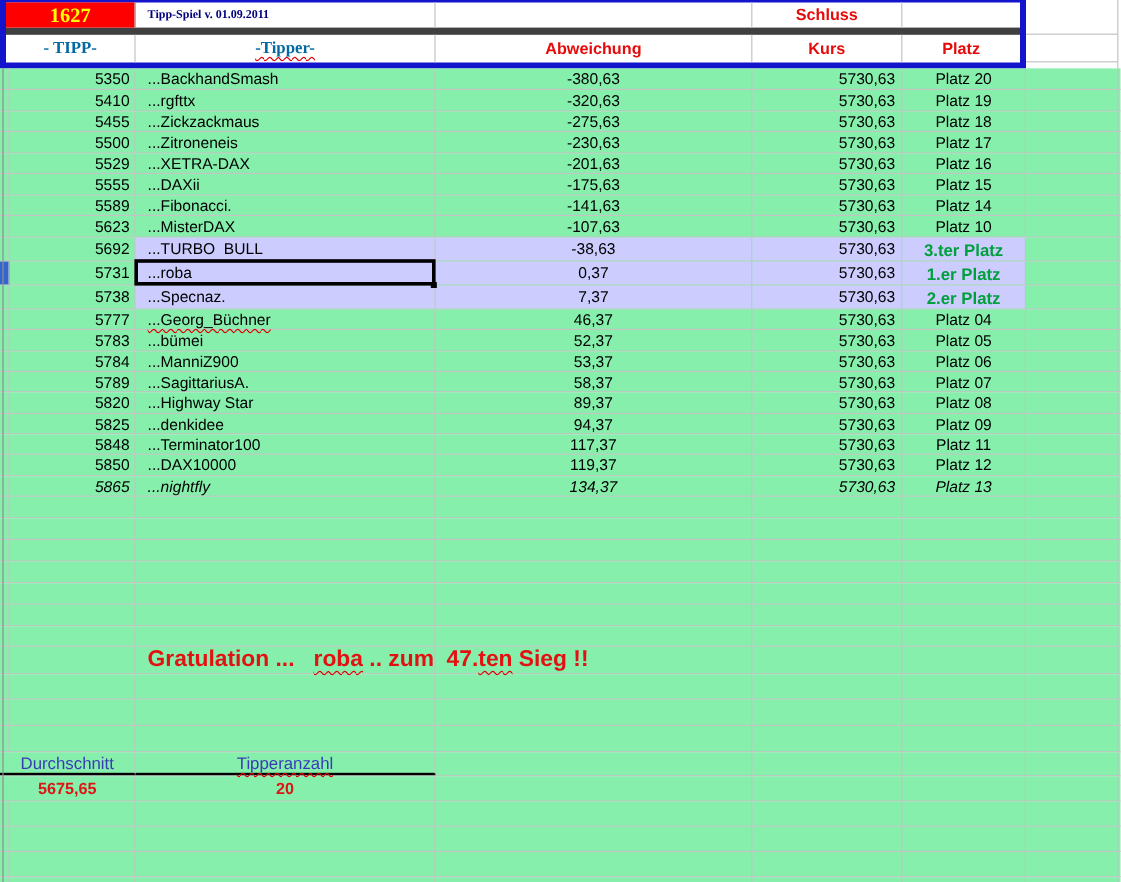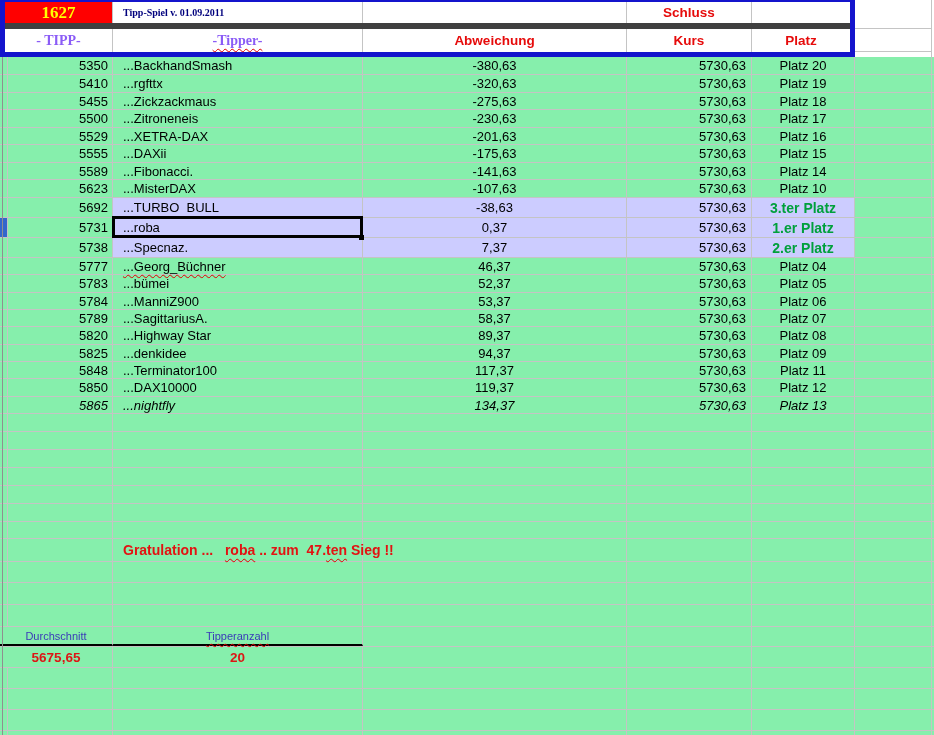--- a/index.html
+++ b/index.html
@@ -12,21 +12,21 @@
   .h-row1{height:27px;border-bottom:6px solid #404040;}
   .h-row2{height:23px;}
   .h-cell{box-sizing:border-box;border-right:1px solid #c4c4c4;display:flex;align-items:center;
           justify-content:center;overflow:visible;}
   .h-cell:last-child{border-right:none;}
   .red-box{background:#ff0000;color:#ffff00;font-family:"Liberation Serif",serif;
            font-weight:bold;font-size:17px;}
   .title-cell{justify-content:flex-start;padding-left:10px;color:#00007d;
               font-family:"Liberation Serif",serif;font-weight:bold;font-size:10px;white-space:pre;}
   .rh{color:#e60b0b;font-weight:bold;font-size:13.5px;}
-  .rhs{color:#8b5cf6;font-family:"Liberation Serif",serif;font-weight:bold;font-size:14px;}
+  .rhs{color:#0369a1;font-family:"Liberation Serif",serif;font-weight:bold;font-size:14px;}
   .hdr-right{position:absolute;left:855px;top:0;width:77px;height:57px;box-sizing:border-box;
              border-right:1px solid #c4c4c4;}
   .hdr-right div{box-sizing:border-box;border-bottom:1px solid #c4c4c4;}
   
   .rows{position:absolute;left:0;top:57px;width:934px;}
   .row{display:grid;grid-template-columns:8px 105px 250px 264px 125px 103px 77px;
        box-sizing:border-box;border-bottom:1px solid #c4c4c4;background:#86efac;}
   .row.merged{grid-template-columns:113px 250px 264px 125px 103px 77px;}
   .cell{box-sizing:border-box;border-right:1px solid #c4c4c4;display:flex;align-items:center;
         font-size:13px;overflow:visible;min-width:0;}
@@ -37,23 +37,23 @@
   .hl .c-tipper,.hl .c-abw,.hl .c-kurs,.hl .c-platz{background:#ccccff;}
   .green{color:#00a03c;font-weight:bold;font-size:14px;}
   .row-marker{background:#3366cc;}
   .active-cell{position:relative;z-index:3;}
   .active-cell::before{content:"";position:absolute;left:-1px;top:-2px;right:-1px;bottom:-1px;
                        border:3px solid #000;pointer-events:none;}
   .active-cell::after{content:"";position:absolute;right:-2px;bottom:-3px;width:5px;height:5px;
                       background:#000;z-index:4;}
   .wavy{text-decoration-line:underline;text-decoration-style:wavy;text-decoration-color:#e00000;
         text-decoration-thickness:1px;text-underline-offset:3px;text-decoration-skip-ink:none;}
-  .grat{position:relative;z-index:2;color:#e31212;font-weight:bold;font-size:14px;
+  .grat{position:relative;z-index:2;color:#e31212;font-weight:bold;font-size:19px;
         white-space:pre;padding-left:10px;}
-  .f-label{color:#3a3ab8;font-size:11px;}
+  .f-label{color:#3a3ab8;font-size:14px;}
   .f-value{color:#dd1515;font-weight:bold;font-size:13.5px;}
   .bk{border-bottom:2px solid #000;}
   .edge-line{position:absolute;left:2px;top:57px;height:678px;width:1px;background:#8f8f8f;}
 </style>
 </head>
 <body>
 
 <div class="sheet">
 
   <div class="header">

